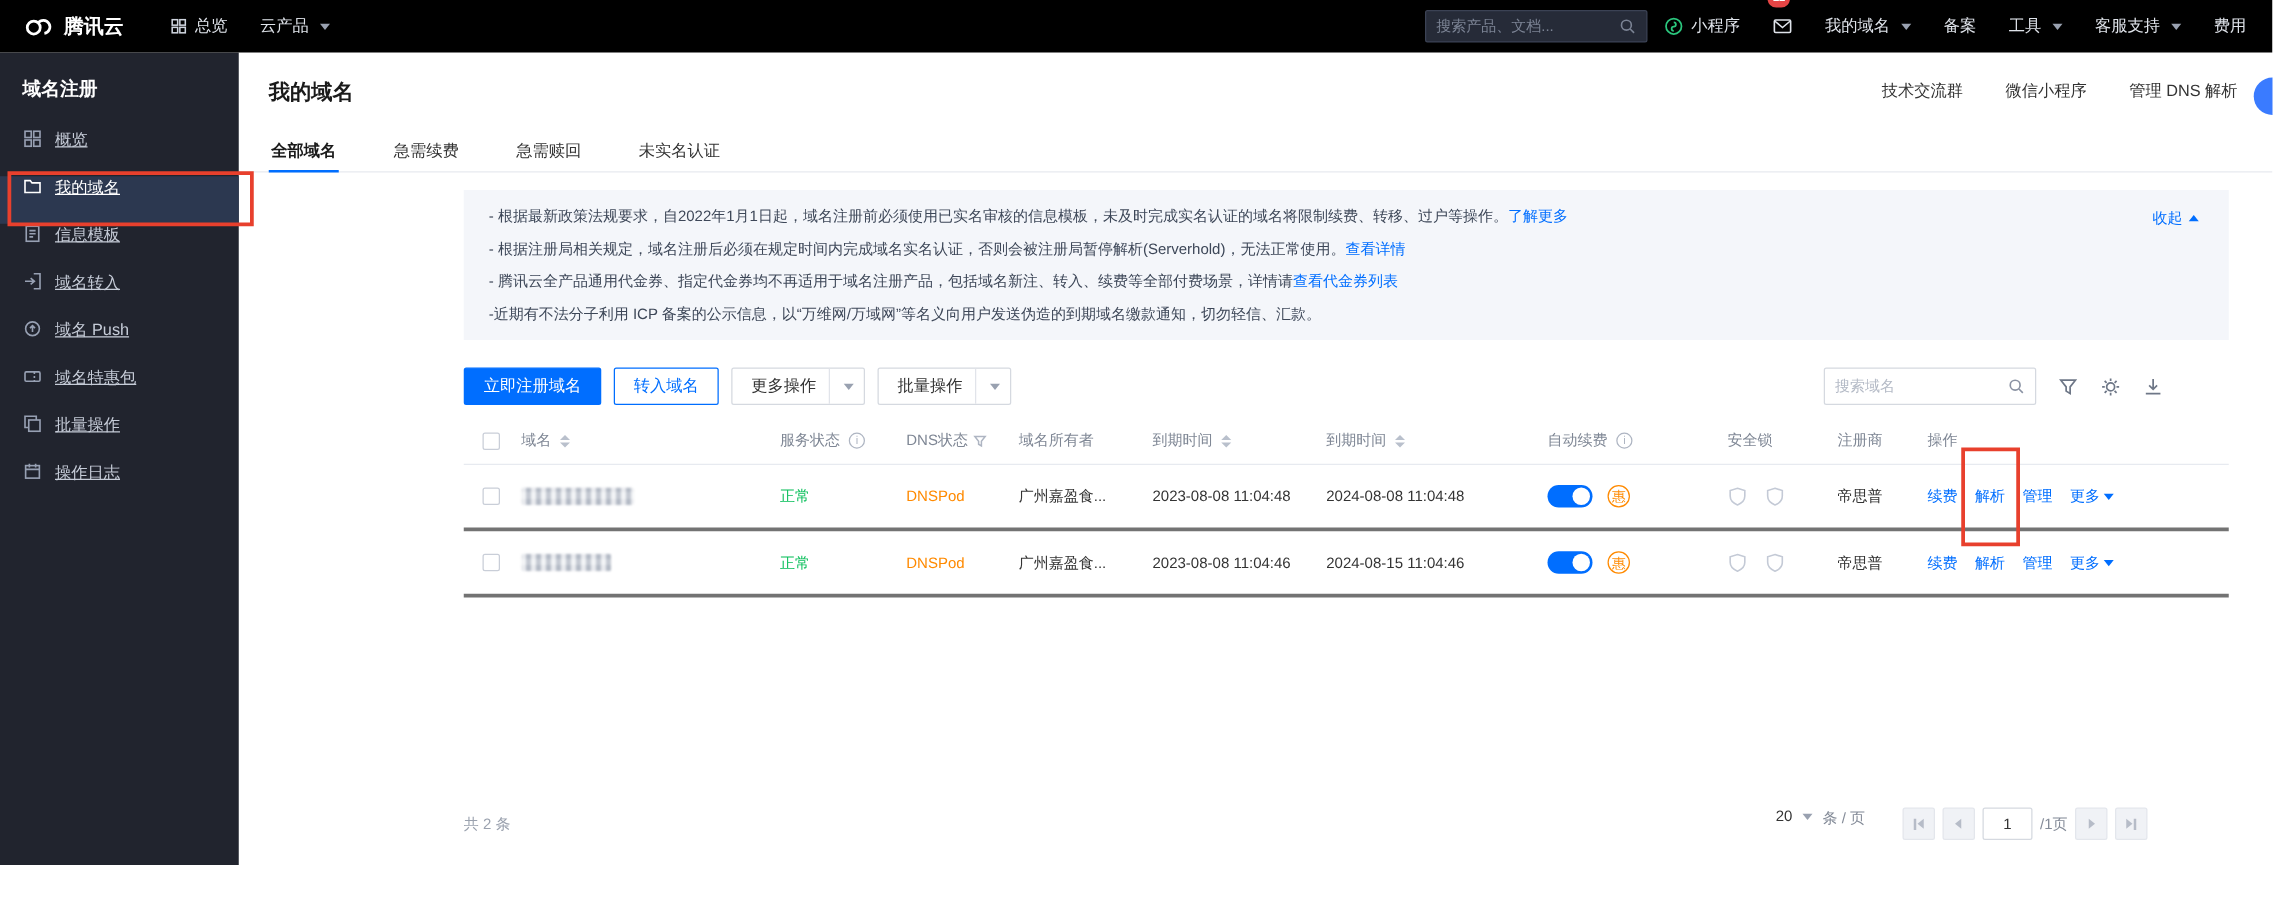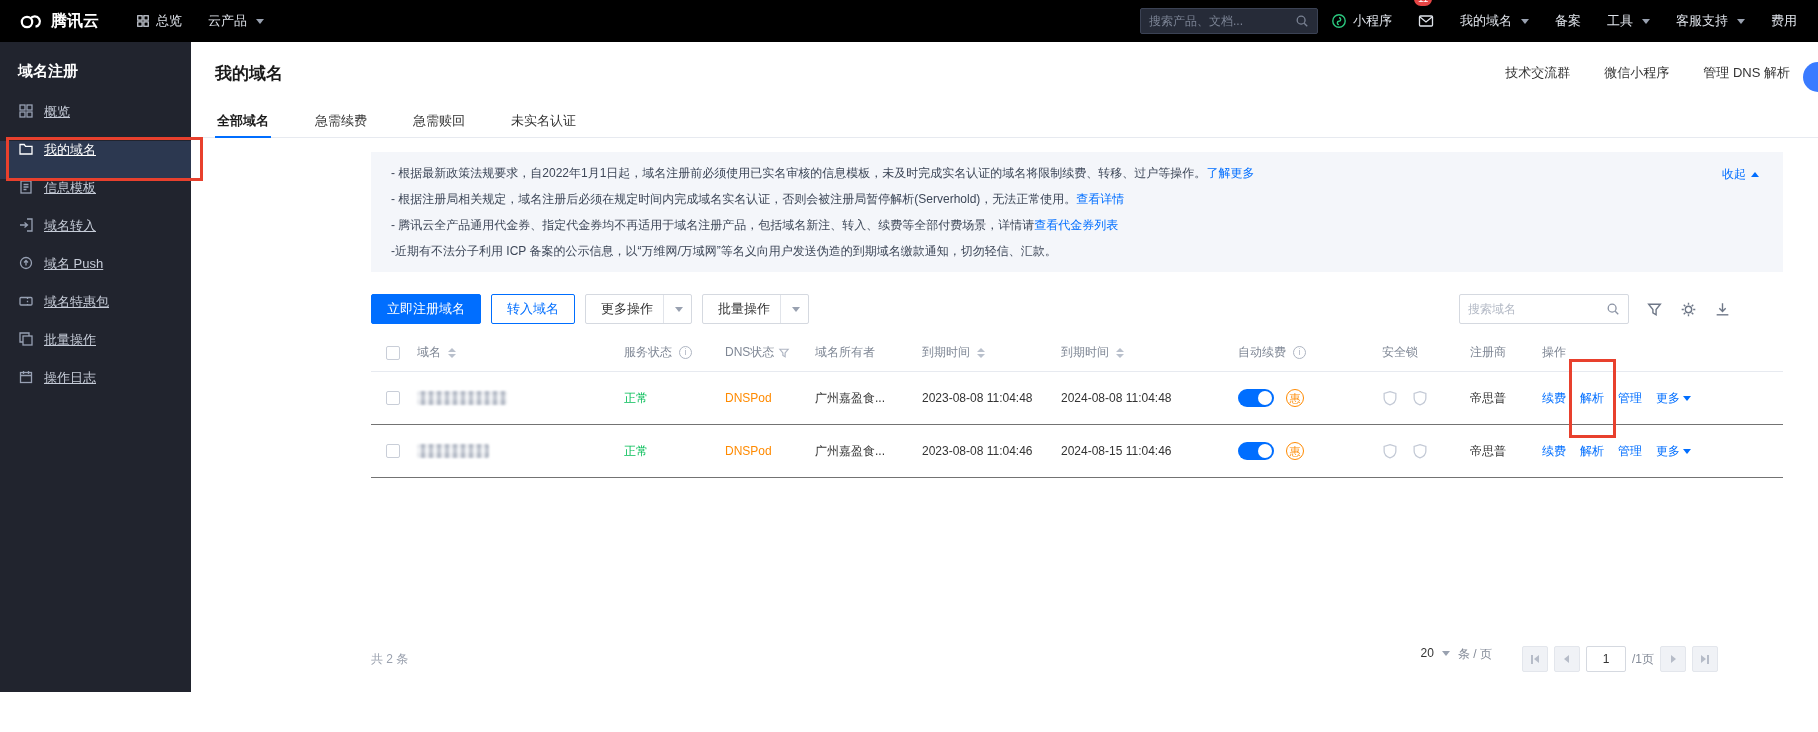--- a/index.html
+++ b/index.html
@@ -69,21 +69,21 @@
   .dd-caret { display:flex; align-items:center; justify-content:center; border-left:1px solid #e1e4ea; margin-left:10px; height:100%; width:28px; }
   .toolbar-right { margin-left:auto; margin-right:52px; display:flex; align-items:center; gap:17px; }
   .search-box { width:170px; height:30px; border:1px solid #d5d9e0; border-radius:2px; display:flex; align-items:center; padding:0 8px; gap:6px; }
   .search-box input { flex:1; border:none; outline:none; font-size:12px; color:#333; font-family:inherit; min-width:0; }
   .search-box input::placeholder { color:#b4bac6; }
   .tool-icon { width:17px; height:17px; color:#6e7787; cursor:pointer; }
   
   .table { margin-top:10px; display:flex; flex-direction:column; }
   .thead, .trow { display:flex; align-items:center; }
   .thead { height:38px; border-bottom:1px solid #e7eaf0; color:#7f8795; font-size:12px; }
-  .trow { height:53px; border-bottom:1px solid #737373; font-size:12px; color:#333; }
+  .trow { height:53px; border-bottom:3px solid #737373; font-size:12px; color:#333; }
   .c { display:flex; align-items:center; gap:4px; flex:0 0 auto; overflow:visible; }
   .c0 { width:46px; padding-left:15px; }
   .c1 { width:207px; } .c2 { width:101px; } .c3 { width:90px; } .c4 { width:107px; }
   .c5 { width:139px; } .c6 { width:177px; } .c7 { width:144px; } .c8 { width:88px; }
   .c9 { width:72px; } .c10 { flex:1 1 auto; }
   .cb { width:14px; height:14px; border:1px solid #c9ced8; border-radius:2px; background:#fff; cursor:pointer; flex:0 0 auto; }
   .sort { display:inline-flex; flex-direction:column; gap:2px; margin-left:3px; }
   .sort i { display:block; width:0; height:0; border-left:4px solid transparent; border-right:4px solid transparent; }
   .sort .up { border-bottom:4px solid #b9c0cc; }
   .sort .down { border-top:4px solid #b9c0cc; }

